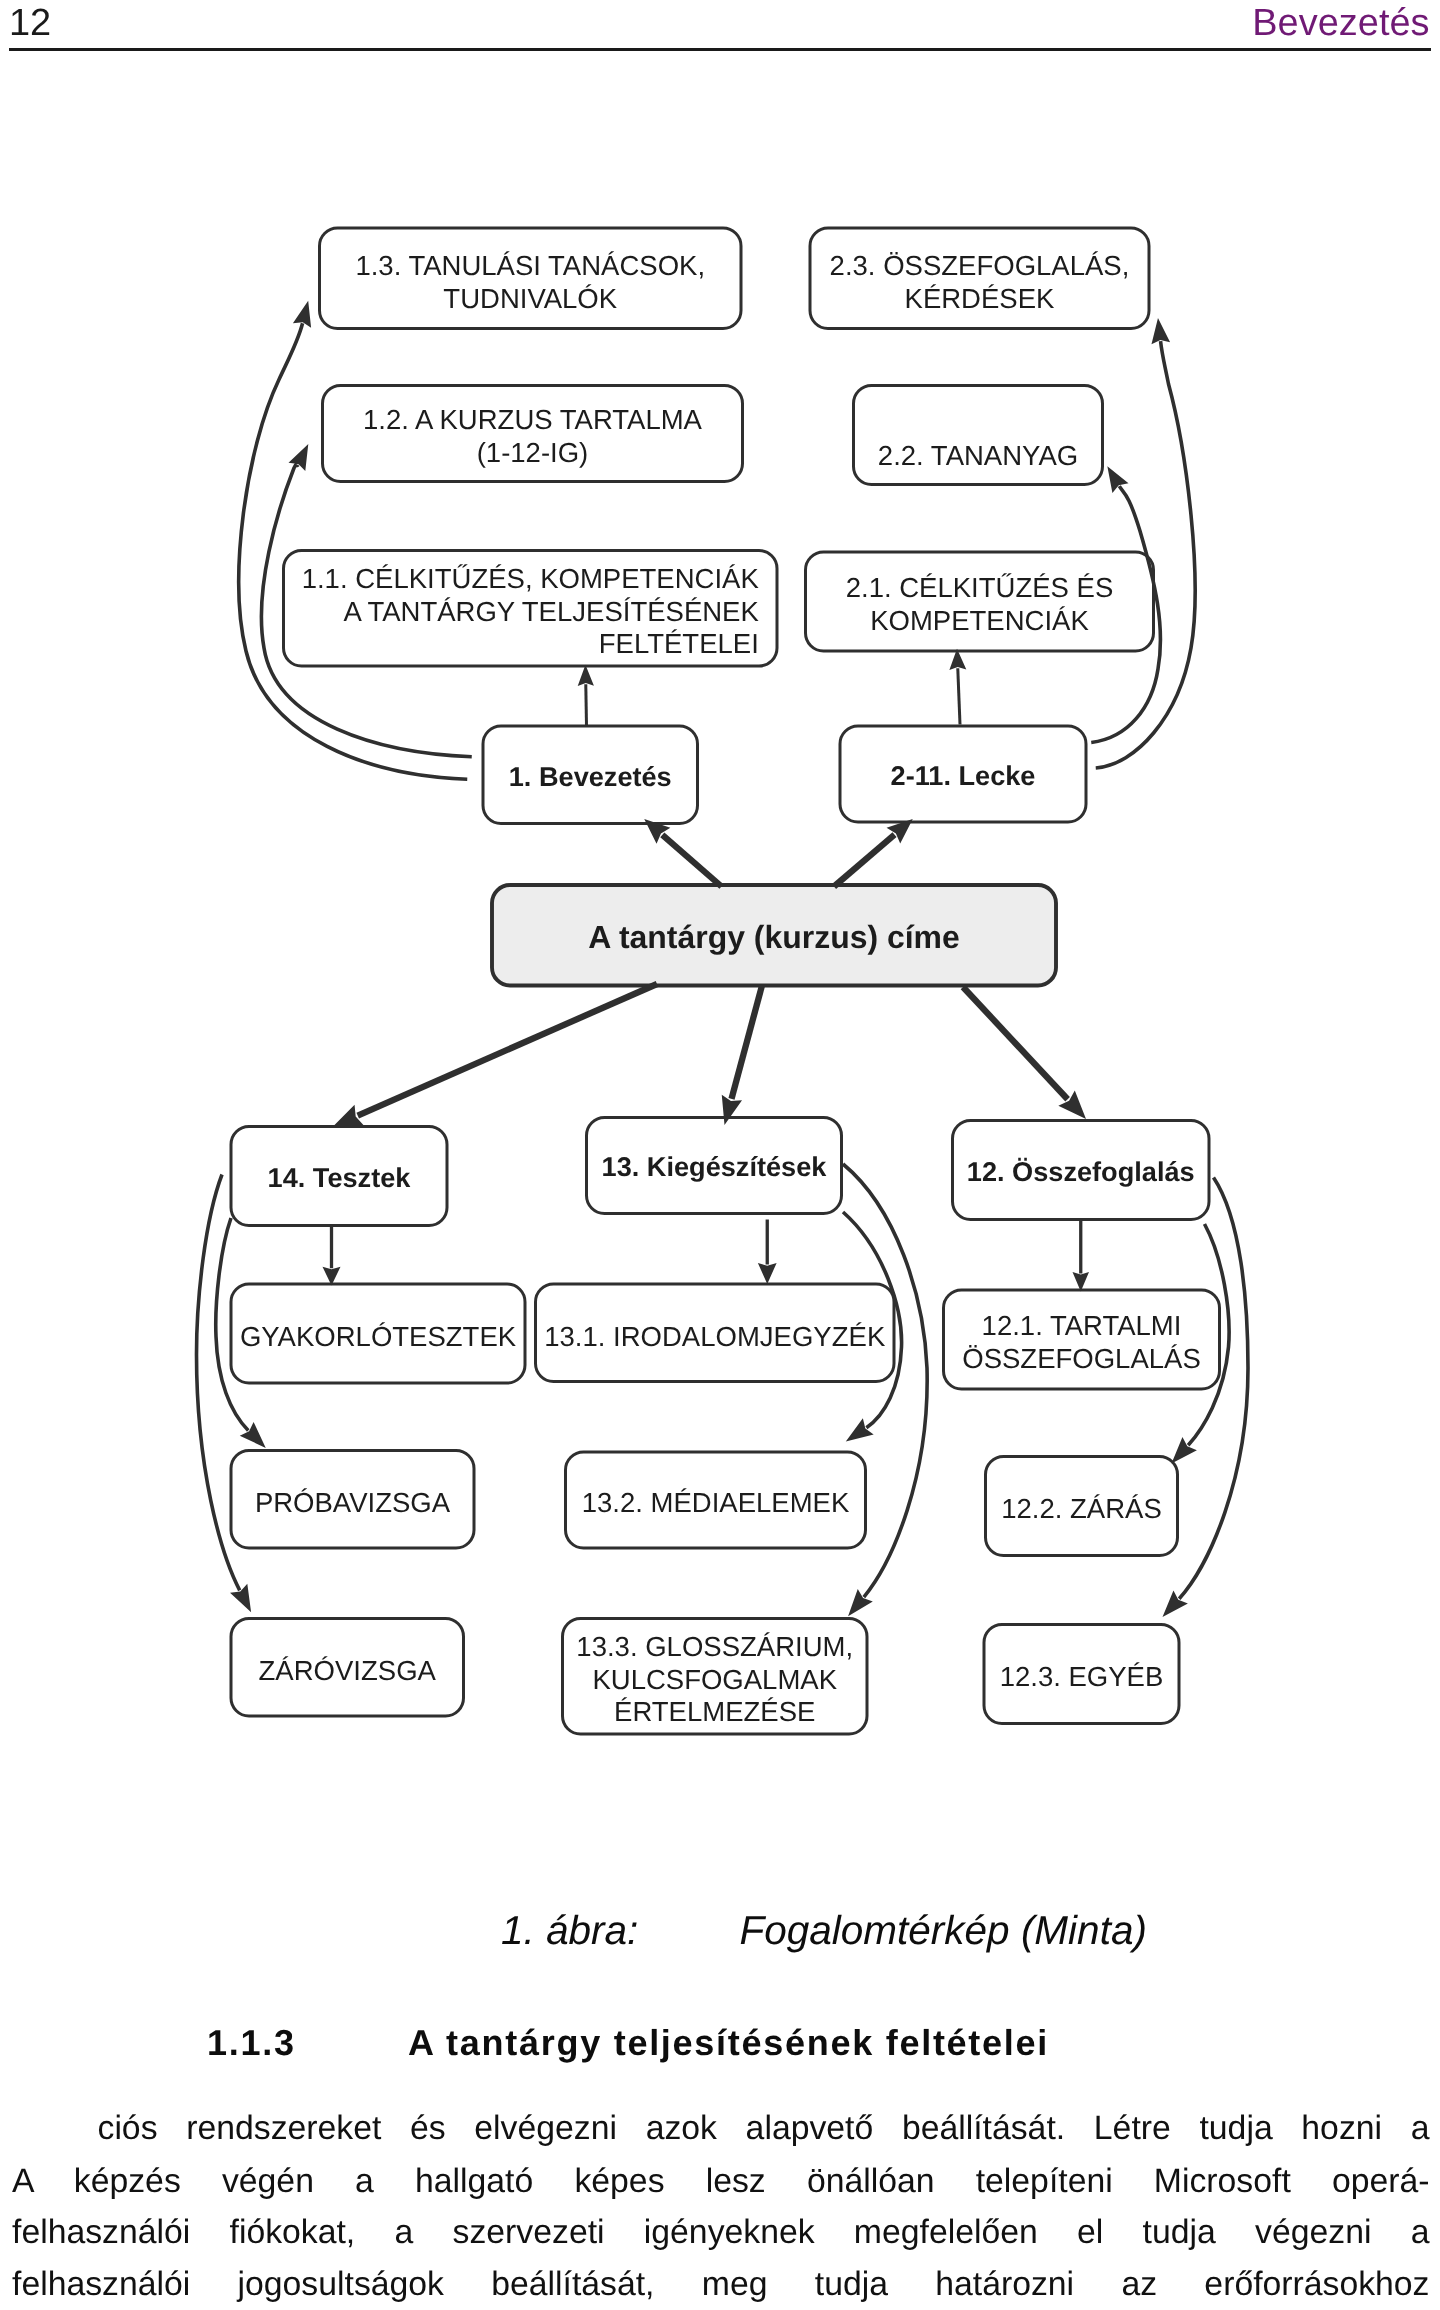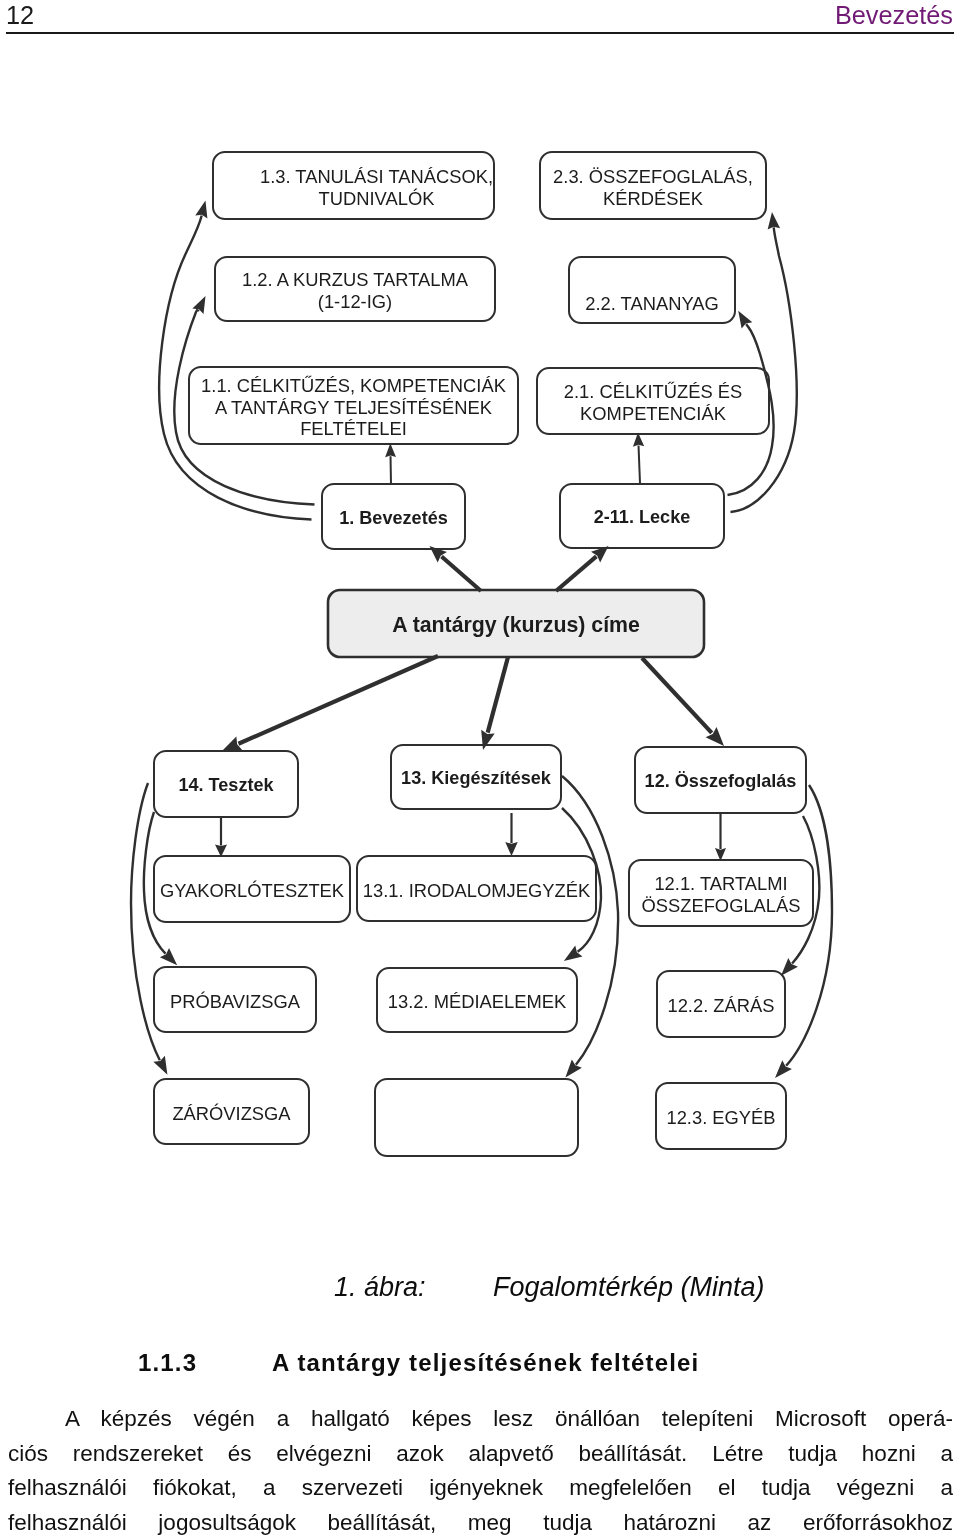--- a/index.html
+++ b/index.html
@@ -103,25 +103,25 @@
         <path class="conn" d="M 562 808 C 589 832 602 872 601 898 C 600 925 589.6 943.8 577.6 951.8" fill="none" stroke="#2f2f2f" stroke-width="2.4" stroke-linecap="butt"></path>
         <path class="conn-head" d="M 563.87 960.95 L 582.45 956.38 L 576.90 952.27 L 575.24 945.56 Z" fill="#2f2f2f"></path>
         <path class="conn" d="M 562 776 C 597 805 616 863 618 912 C 620 984 594.9 1041.7 575.9 1064.7" fill="none" stroke="#2f2f2f" stroke-width="2.4" stroke-linecap="butt"></path>
         <path class="conn-head" d="M 565.39 1077.42 L 581.87 1067.68 L 575.37 1065.35 L 571.84 1059.40 Z" fill="#2f2f2f"></path>
         <path class="conn" d="M 803 816 C 815 838 821 874 819 898 C 816 930 802.1 952.5 792.1 963.5" fill="none" stroke="#2f2f2f" stroke-width="2.4" stroke-linecap="butt"></path>
         <path class="conn-head" d="M 781.00 975.71 L 797.92 966.76 L 791.53 964.12 L 788.30 958.02 Z" fill="#2f2f2f"></path>
         <path class="conn" d="M 809 785 C 827 812 832 866 832 912 C 832 986 806.1 1043.8 786.1 1065.8" fill="none" stroke="#2f2f2f" stroke-width="2.4" stroke-linecap="butt"></path>
         <path class="conn-head" d="M 775.00 1078.01 L 791.92 1069.06 L 785.53 1066.42 L 782.30 1060.32 Z" fill="#2f2f2f"></path>
       </g>
     </svg>
-    <div class="nodetext" style="left:213px;top:152px;width:281px;height:67px;font-size:18.35px;line-height:21.65px;margin-left:23px;">1.3. TANULÁSI TANÁCSOK,
+    <div class="nodetext" style="left:213px;top:152px;width:281px;height:67px;font-size:18.35px;line-height:21.65px;">1.3. TANULÁSI TANÁCSOK,
 TUDNIVALÓK</div>
     <div class="nodetext" style="left:215px;top:257px;width:280px;height:64px;font-size:18.35px;line-height:21.65px;">1.2. A KURZUS TARTALMA
 (1-12-IG)</div>
-    <div class="nodetext" style="left:189px;top:367px;width:329px;height:77px;font-size:18.35px;line-height:21.65px;">1.1. CÉLKITŰZÉS, KOMPETENCIÁK
+    <div class="nodetext" style="left:189px;top:367px;width:329px;height:77px;font-size:18.35px;line-height:21.65px;text-align:right;">1.1. CÉLKITŰZÉS, KOMPETENCIÁK
 A TANTÁRGY TELJESÍTÉSÉNEK
 FELTÉTELEI</div>
     <div class="nodetext" style="left:540px;top:152px;width:226px;height:67px;font-size:18.35px;line-height:21.65px;">2.3. ÖSSZEFOGLALÁS,
 KÉRDÉSEK</div>
     <div class="nodetext" style="left:569px;top:257px;width:166px;height:66px;font-size:18.35px;line-height:21.65px;margin-top:12px;">2.2. TANANYAG</div>
     <div class="nodetext" style="left:537px;top:368px;width:232px;height:66px;font-size:18.35px;line-height:21.65px;">2.1. CÉLKITŰZÉS ÉS
 KOMPETENCIÁK</div>
     <div class="nodetext b" style="left:322px;top:484px;width:143px;height:65px;font-size:18.1px;line-height:21.36px;">1. Bevezetés</div>
     <div class="nodetext b" style="left:560px;top:484px;width:164px;height:64px;font-size:18.1px;line-height:21.36px;">2-11. Lecke</div>
     <div class="nodetext b" style="left:328px;top:590px;width:376px;height:67px;font-size:21.3px;line-height:25.13px;">A tantárgy (kurzus) címe</div>
@@ -129,29 +129,32 @@
     <div class="nodetext b" style="left:391px;top:745px;width:170px;height:64px;font-size:18.1px;line-height:21.36px;">13. Kiegészítések</div>
     <div class="nodetext b" style="left:635px;top:747px;width:171px;height:66px;font-size:18.1px;line-height:21.36px;">12. Összefoglalás</div>
     <div class="nodetext" style="left:154px;top:856px;width:196px;height:66px;font-size:18.35px;line-height:21.65px;">GYAKORLÓTESZTEK</div>
     <div class="nodetext" style="left:357px;top:856px;width:239px;height:65px;font-size:18.35px;line-height:21.65px;">13.1. IRODALOMJEGYZÉK</div>
     <div class="nodetext" style="left:629px;top:860px;width:184px;height:66px;font-size:18.35px;line-height:21.65px;">12.1. TARTALMI
 ÖSSZEFOGLALÁS</div>
     <div class="nodetext" style="left:154px;top:967px;width:162px;height:65px;font-size:18.35px;line-height:21.65px;">PRÓBAVIZSGA</div>
     <div class="nodetext" style="left:377px;top:968px;width:200px;height:64px;font-size:18.35px;line-height:21.65px;">13.2. MÉDIAELEMEK</div>
     <div class="nodetext" style="left:657px;top:971px;width:128px;height:66px;font-size:18.35px;line-height:21.65px;">12.2. ZÁRÁS</div>
     <div class="nodetext" style="left:154px;top:1079px;width:155px;height:65px;font-size:18.35px;line-height:21.65px;">ZÁRÓVIZSGA</div>
+    <div class="nodetext" style="left:375px;top:1079px;width:203px;height:77px;font-size:18.35px;line-height:21.65px;">13.3. GLOSSZÁRIUM,
+KULCSFOGALMAK
+ÉRTELMEZÉSE</div>
     <div class="nodetext" style="left:656px;top:1083px;width:130px;height:66px;font-size:18.35px;line-height:21.65px;">12.3. EGYÉB</div>
   </div>
 
   <div class="cap" style="left:334px;top:1272px;">1. ábra:</div>
   <div class="cap" style="left:493px;top:1272px;">Fogalomtérkép (Minta)</div>
 
   <div class="sec" style="left:138px;top:1347px;">1.1.3</div>
   <div class="sec" style="left:272px;top:1347px;">A tantárgy teljesítésének feltételei</div>
 
   <div class="bodytext">
+    <div class="bl">ciós rendszereket és elvégezni azok alapvető beállítását. Létre tudja hozni a</div>
     <div class="bl">A képzés végén a hallgató képes lesz önállóan telepíteni Microsoft operá-</div>
-    <div class="bl">ciós rendszereket és elvégezni azok alapvető beállítását. Létre tudja hozni a</div>
     <div class="bl">felhasználói fiókokat, a szervezeti igényeknek megfelelően el tudja végezni a</div>
     <div class="bl last">felhasználói jogosultságok beállítását, meg tudja határozni az erőforrásokhoz</div>
   </div>
 
 </div>
 
 </body></html>

